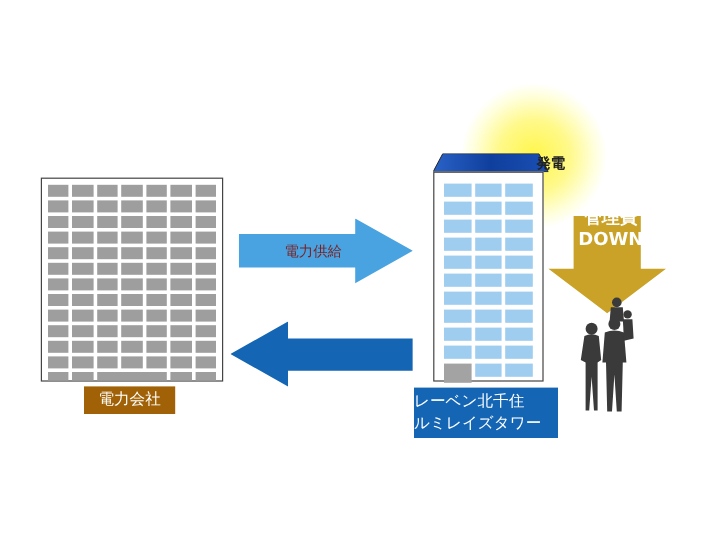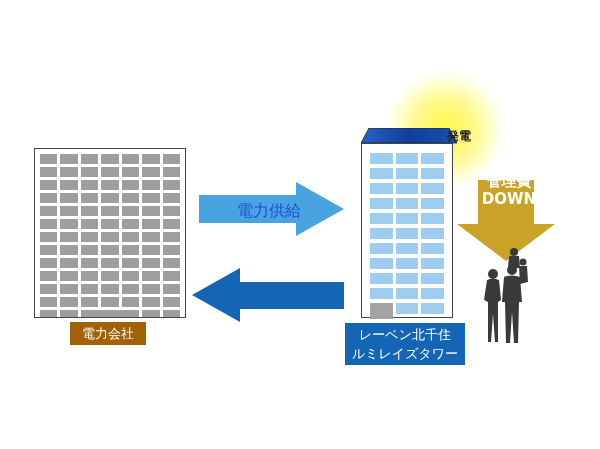--- a/index.html
+++ b/index.html
@@ -9,32 +9,32 @@
 
   
   #pc-building { left:34px; top:148px; width:152px; height:170px; border:1px solid #444; background:#fff; box-sizing:border-box; overflow:hidden; }
   #pc-grid { position:absolute; left:5px; top:5px; right:5px; display:grid; grid-template-columns:repeat(7, 1fr); column-gap:3px; row-gap:3px; }
   .pc-win { height:10px; background:#9e9e9e; }
   .pc-win.wide { grid-column: span 3; }
   #pc-label { left:70px; top:322px; width:76px; height:23px; background:#a16207; color:#fff; font-size:13px; line-height:23px; text-align:center; }
 
   
   .arrow svg { display:block; }
-  .arrow-text { position:absolute; color:#1d4ed8; font-size:16px; white-space:nowrap; }
+  .arrow-text { position:absolute; color:#7f1d1d; font-size:12px; white-space:nowrap; }
 
   
   #sun { left:385px; top:70px; width:120px; height:120px; border-radius:50%;
          background:radial-gradient(circle at 50% 50%, #fff64a 0%, #fff98a 35%, rgba(255,255,200,0.6) 60%, rgba(255,255,255,0) 72%); }
   #roof { left:361px; top:128px; }
   #tower { left:361px; top:143px; width:92px; height:175px; border:1px solid #444; background:#fff; box-sizing:border-box; }
   #tower-grid { position:absolute; left:8px; top:9px; right:8px; display:grid; grid-template-columns:repeat(3,1fr); column-gap:3px; row-gap:4px; }
   .t-win { height:11px; background:#9fcdf0; }
   .t-door { height:16px; background:#a3a3a3; }
   #hatsuden { left:447px; top:128px; font-size:12px; font-weight:bold; color:#222; }
-  #tower-label { left:345px; top:323px; width:120px; height:42px; background:#1565b5; color:#fff; font-size:13px; line-height:19px; text-align:center; padding-top:2px; box-sizing:border-box; }
+  #tower-label { left:345px; top:323px; width:120px; height:42px; background:#1565b5; color:#fff; font-size:13px; line-height:19px; padding-top:2px; box-sizing:border-box; }
 
   
   #gold-arrow { left:456px; top:180px; }
   #gold-text { left:478px; top:172px; width:62px; text-align:center; color:#fff; font-weight:bold; font-size:15px; line-height:18px; }
 
   #people { left:480px; top:242px; }
 </style>
 </head>
 <body>
 

